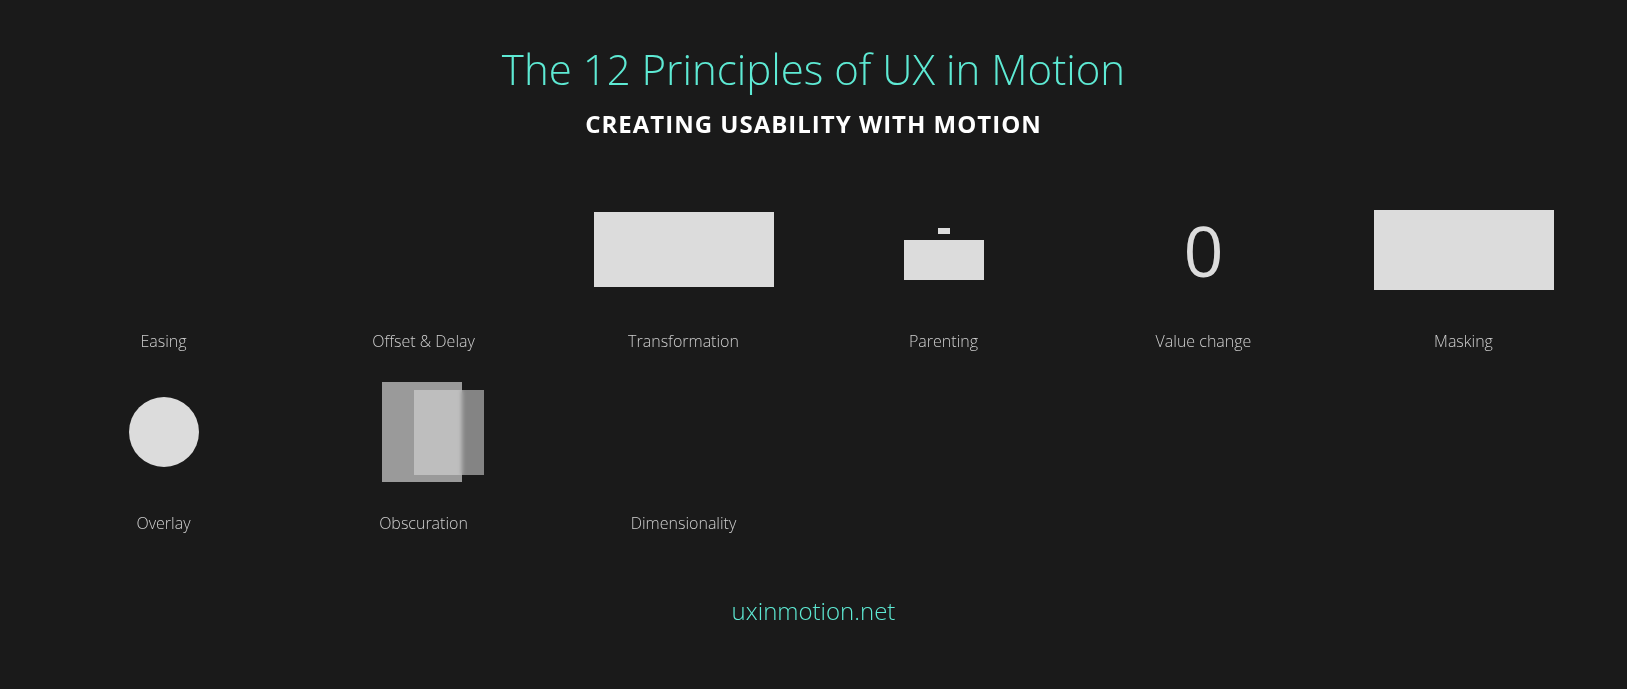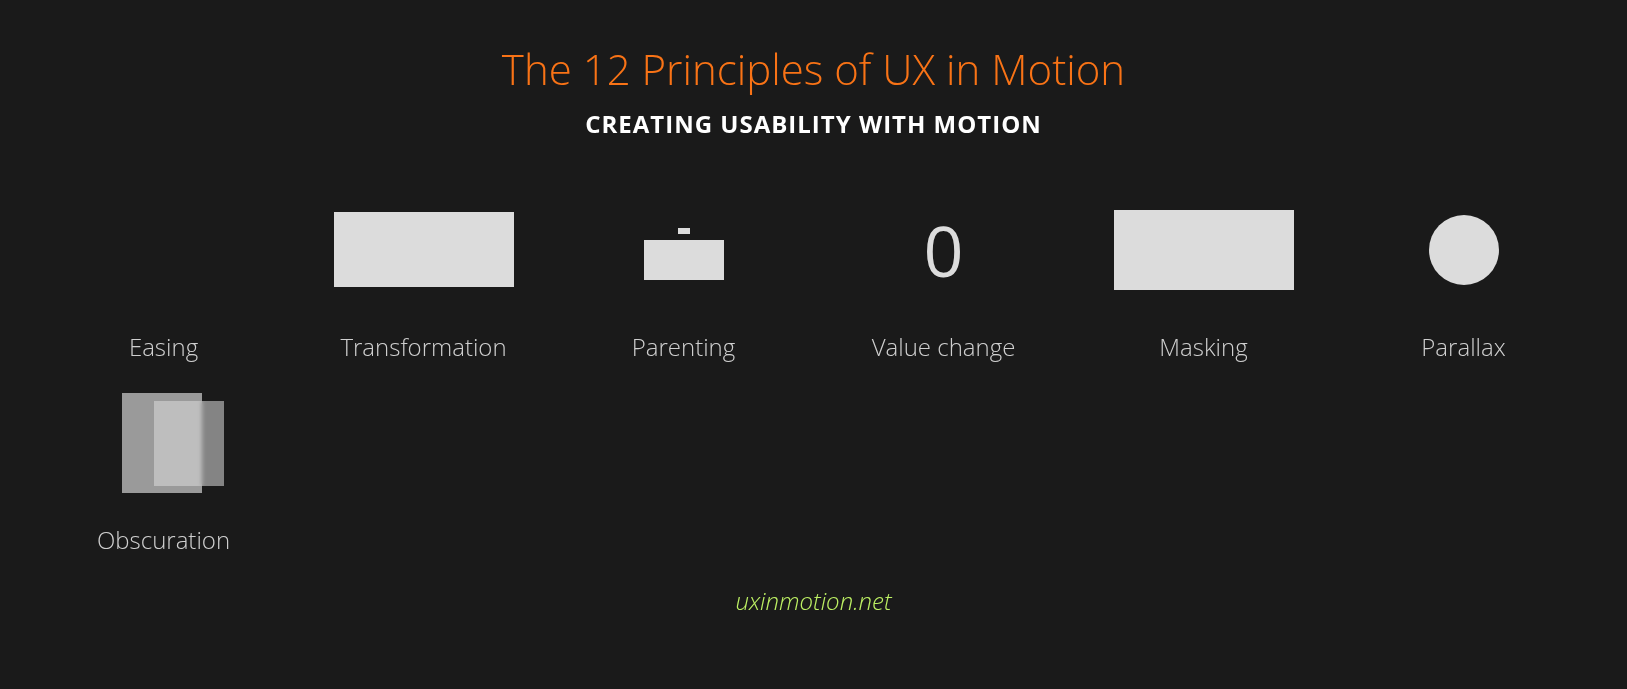--- a/index.html
+++ b/index.html
@@ -8,21 +8,21 @@
     color: #d0d0d0;
     font-family: "Open Sans", "Segoe UI", "Helvetica Neue", Arial, sans-serif;
     width: 1627px;
     height: 689px;
     display: flex;
     flex-direction: column;
     align-items: center;
     padding-top: 40px;
   }
   .title {
-    color: #f97316;
+    color: #5eead4;
     font-size: 42px;
     font-weight: 300;
     text-align: center;
   }
   .subtitle {
     color: #ffffff;
     font-size: 24px;
     font-weight: 700;
     letter-spacing: 1px;
     text-align: center;
@@ -43,31 +43,30 @@
   .icon-area {
     height: 100px;
     width: 100%;
     display: flex;
     align-items: center;
     justify-content: center;
     position: relative;
   }
   .label {
     color: #cfcfcf;
-    font-size: 24px;
+    font-size: 16px;
     font-weight: 300;
     margin-top: 30px;
     text-align: center;
   }
   .footer {
-    color: #bef264;
+    color: #5eead4;
     font-size: 24px;
     font-weight: 300;
-    margin-top: 28px;
-    font-style: italic;
+    margin-top: 60px;
   }
 
   
   .shape { background: #dcdcdc; position: absolute; }
 
   
   .parenting-big { width: 80px; height: 40px; bottom: 20px; left: 50%; transform: translateX(-50%); }
   .parenting-small { width: 12px; height: 6px; bottom: 66px; left: 50%; transform: translateX(-50%); }
 
   
@@ -113,20 +112,24 @@
 <div class="title">The 12 Principles of UX in Motion</div>
 <div class="subtitle">CREATING USABILITY WITH MOTION</div>
 
 <div class="grid">
 
   <div class="cell">
     <div class="icon-area"></div>
     <div class="label">Easing</div>
   </div>
 
+  <div class="cell">
+    <div class="icon-area"></div>
+    <div class="label">Offset &amp; Delay</div>
+  </div>
 
   <div class="cell">
     <div class="icon-area">
       <div class="shape transformation-rect"></div>
     </div>
     <div class="label">Transformation</div>
   </div>
 
   <div class="cell">
     <div class="icon-area">
@@ -148,29 +151,33 @@
       <div class="shape masking-rect"></div>
     </div>
     <div class="label">Masking</div>
   </div>
 
 
   <div class="cell">
     <div class="icon-area">
       <div class="shape cloning-circle"></div>
     </div>
-    <div class="label">Parallax</div>
+    <div class="label">Overlay</div>
   </div>
 
   <div class="cell">
     <div class="icon-area">
       <div class="obsc-back" style="position:absolute;"></div>
       <div class="obsc-front" style="position:absolute;"></div>
     </div>
     <div class="label">Obscuration</div>
   </div>
 
 
+  <div class="cell">
+    <div class="icon-area"></div>
+    <div class="label">Dimensionality</div>
+  </div>
 
 
 </div>
 
 <div class="footer">uxinmotion.net</div>
 
 </body></html>

